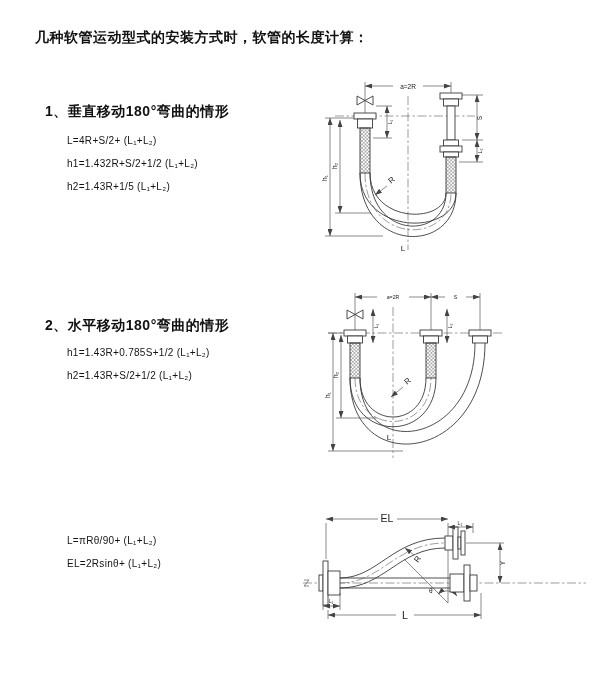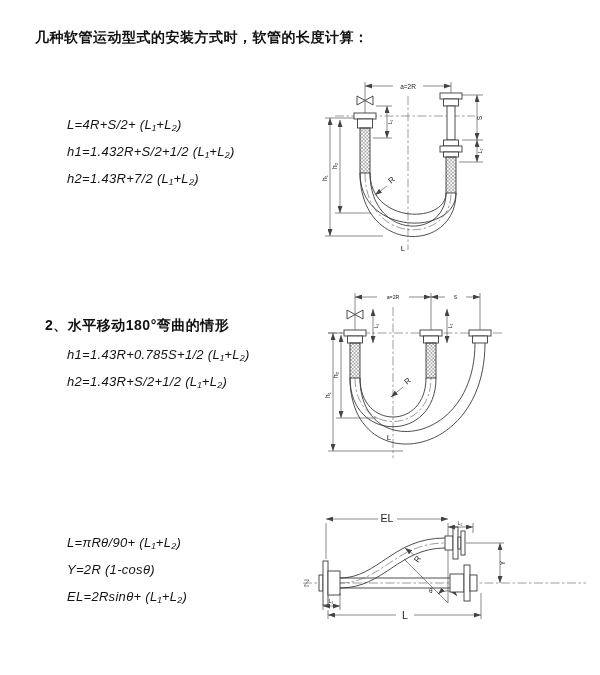--- a/index.html
+++ b/index.html
@@ -5,21 +5,21 @@
   html,body{margin:0;padding:0;}
   body{
     width:600px;height:675px;position:relative;background:#ffffff;
     font-family:"Liberation Sans","DejaVu Sans",sans-serif;color:#111;
     overflow:hidden;
   }
   .title{position:absolute;left:35px;top:20px;font-size:14px;font-weight:700;
     letter-spacing:.5px;white-space:nowrap;text-align:center;}
   .sec{position:absolute;left:45px;white-space:nowrap;}
   .sec-h{margin:0;font-size:14px;font-weight:700;letter-spacing:.5px;}
-  .formula{margin:12px 0 0 22px;font-size:13px;letter-spacing:.3px;color:#141414;font-style:italic;}
+  .formula{margin:12px 0 0 22px;font-size:10px;letter-spacing:.3px;color:#141414;}
   .formula.first{margin-top:14px;}
   svg.diag{position:absolute;}
   
   .p{stroke:#3a3a3a;stroke-width:.9;fill:#ffffff;}
   .pv{stroke:#3a3a3a;stroke-width:.9;fill:none;}
   .ph{stroke:#3a3a3a;stroke-width:.9;fill:url(#hatch);}
   .hose{stroke:#3a3a3a;stroke-width:.9;fill:none;}
   .d{stroke:#4a4a4a;stroke-width:.65;fill:none;}
   .cl{stroke:#5a5a5a;stroke-width:.6;fill:none;stroke-dasharray:9 2.5 2.5 2.5;}
   .t{font-family:"Liberation Sans","DejaVu Sans",sans-serif;font-size:6.5px;fill:#222;}
@@ -37,23 +37,24 @@
     </marker>
     <pattern id="hatch" patternUnits="userSpaceOnUse" width="3.5" height="3.5">
       <path d="M0,0 L3.5,3.5 M3.5,0 L0,3.5" stroke="#6a6a6a" stroke-width="0.5"></path>
     </pattern>
   </defs>
 </svg>
 
 <h1 class="title">几种软管运动型式的安装方式时，软管的长度计算：</h1>
 
 <div class="sec" style="top:103px">
+  <h2 class="sec-h">1、垂直移动180°弯曲的情形</h2>
   <p class="formula first">L=4R+S/2+ (L₁+L₂)</p>
   <p class="formula">h1=1.432R+S/2+1/2 (L₁+L₂)</p>
-  <p class="formula">h2=1.43R+7/2 (L₁+L₂)</p>
+  <p class="formula">h2=1.43R+1/5 (L₁+L₂)</p>
 </div>
 
 <svg class="diag" style="left:313px;top:78px" width="232" height="178" viewBox="0 0 232 178">
   <g>
     <line class="cl" x1="22" y1="38" x2="162" y2="38"></line>
     <line class="cl" x1="95" y1="18" x2="95" y2="172"></line>
   </g>
   <g>
     <path class="hose" d="M47,95 C47,176 143,176 143,115"></path>
     <path class="hose" d="M57,95 C57,162 133,162 133,115"></path>
@@ -176,21 +177,20 @@
   </g>
   <g>
     <text class="t tm" transform="translate(84,102) rotate(-40)">R</text>
     <line class="d" x1="80" y1="104" x2="68" y2="114" marker-end="url(#ar)"></line>
   </g>
   <text class="t tm" x="66" y="157" text-anchor="middle">L</text>
 </svg>
 
 <div class="sec" style="top:521px">
   <p class="formula first">L=πRθ/90+ (L₁+L₂)</p>
-  <p class="formula">Y=2R (1-cosθ)</p>
   <p class="formula">EL=2Rsinθ+ (L₁+L₂)</p>
 </div>
 
 <svg class="diag" style="left:298px;top:503px" width="292" height="150" viewBox="0 0 292 150">
   <g>
     <line class="cl" x1="5" y1="80" x2="288" y2="80"></line>
     <path class="d" d="M6,77 h5 l-5,6 h5"></path>
   </g>
   <g>
     <line class="d" x1="150" y1="20" x2="150" y2="100"></line>

